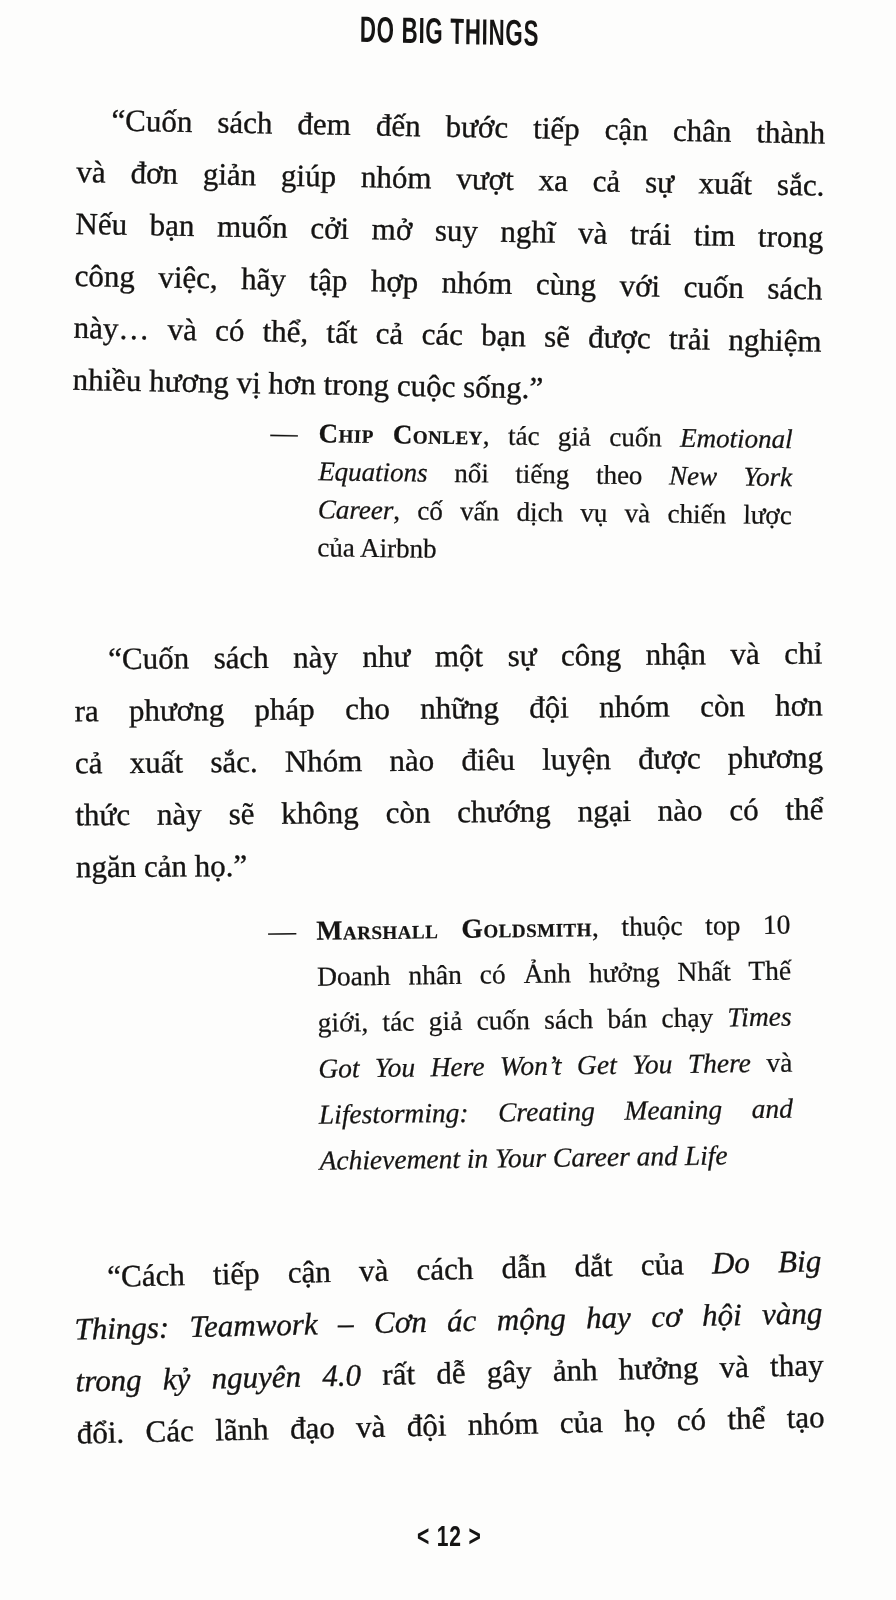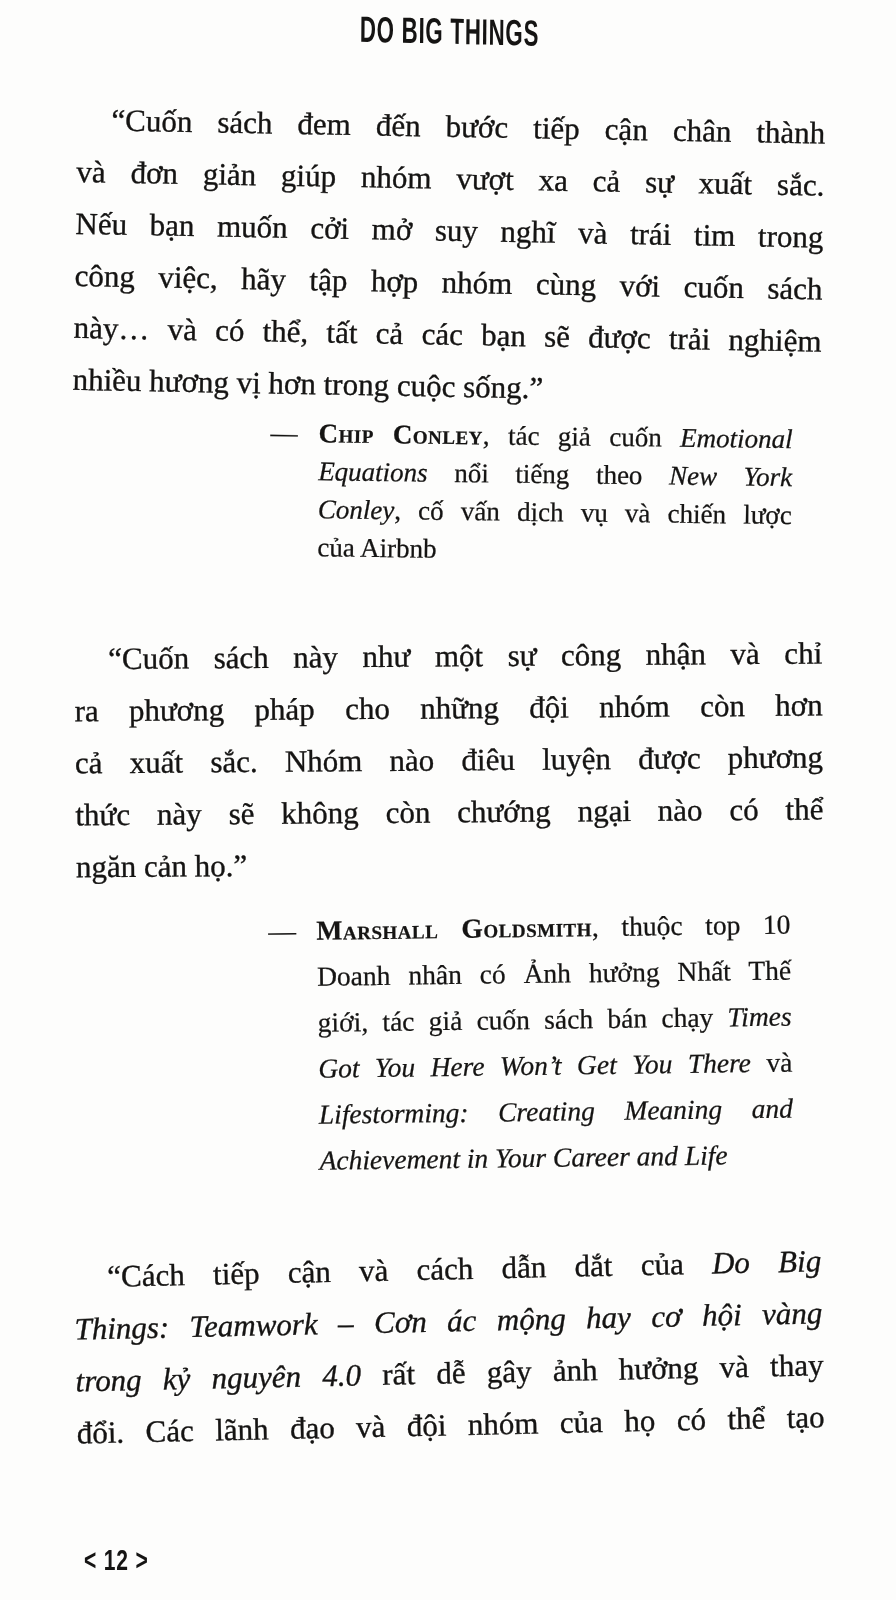--- a/index.html
+++ b/index.html
@@ -88,22 +88,22 @@
   .attr2 {
     margin-top: 16px;
     font-size: 27.5px;
     line-height: 46px;
     transform: rotate(-0.75deg);
     transform-origin: 20% 50%;
   }
 
   
   .page-footer {
-    margin-top: 92px;
-    text-align: left;
+    margin-top: 68px;
+    text-align: center;
   }
   .page-footer .page-number {
     display: inline-block;
     font-family: "Liberation Sans", sans-serif;
     font-weight: 700;
     font-size: 27px;
     letter-spacing: 1px;
     transform: scaleX(0.78) scaleY(1.12);
     transform-origin: center;
   }
@@ -124,21 +124,21 @@
       <div class="tline"><span class="s-n">công việc, hãy tập hợp nhóm cùng với cuốn sách</span></div>
       <div class="tline"><span class="s-n">này… và có thể, tất cả các bạn sẽ được trải nghiệm</span></div>
       <div class="tline last"><span class="s-n">nhiều hương vị hơn trong cuộc sống.”</span></div>
     </div>
 
   <div class="attribution attr1">
     <span class="dash">—</span>
     <div class="attr-lines">
         <div class="tline"><span class="s-sc">Chip Conley</span><span class="s-n">, tác giả cuốn </span><span class="s-i">Emotional</span></div>
         <div class="tline"><span class="s-i">Equations</span><span class="s-n"> nổi tiếng theo </span><span class="s-i">New York</span></div>
-        <div class="tline"><span class="s-i">Conley</span><span class="s-n">, cố vấn dịch vụ và chiến lược</span></div>
+        <div class="tline"><span class="s-i">Career</span><span class="s-n">, cố vấn dịch vụ và chiến lược</span></div>
         <div class="tline last"><span class="s-n">của Airbnb</span></div>
       </div>
   </div>
 
   <div class="quote q2">
       <div class="tline first-indent"><span class="s-n">“Cuốn sách này như một sự công nhận và chỉ</span></div>
       <div class="tline"><span class="s-n">ra phương pháp cho những đội nhóm còn hơn</span></div>
       <div class="tline"><span class="s-n">cả xuất sắc. Nhóm nào điêu luyện được phương</span></div>
       <div class="tline"><span class="s-n">thức này sẽ không còn chướng ngại nào có thể</span></div>
       <div class="tline last"><span class="s-n">ngăn cản họ.”</span></div>

